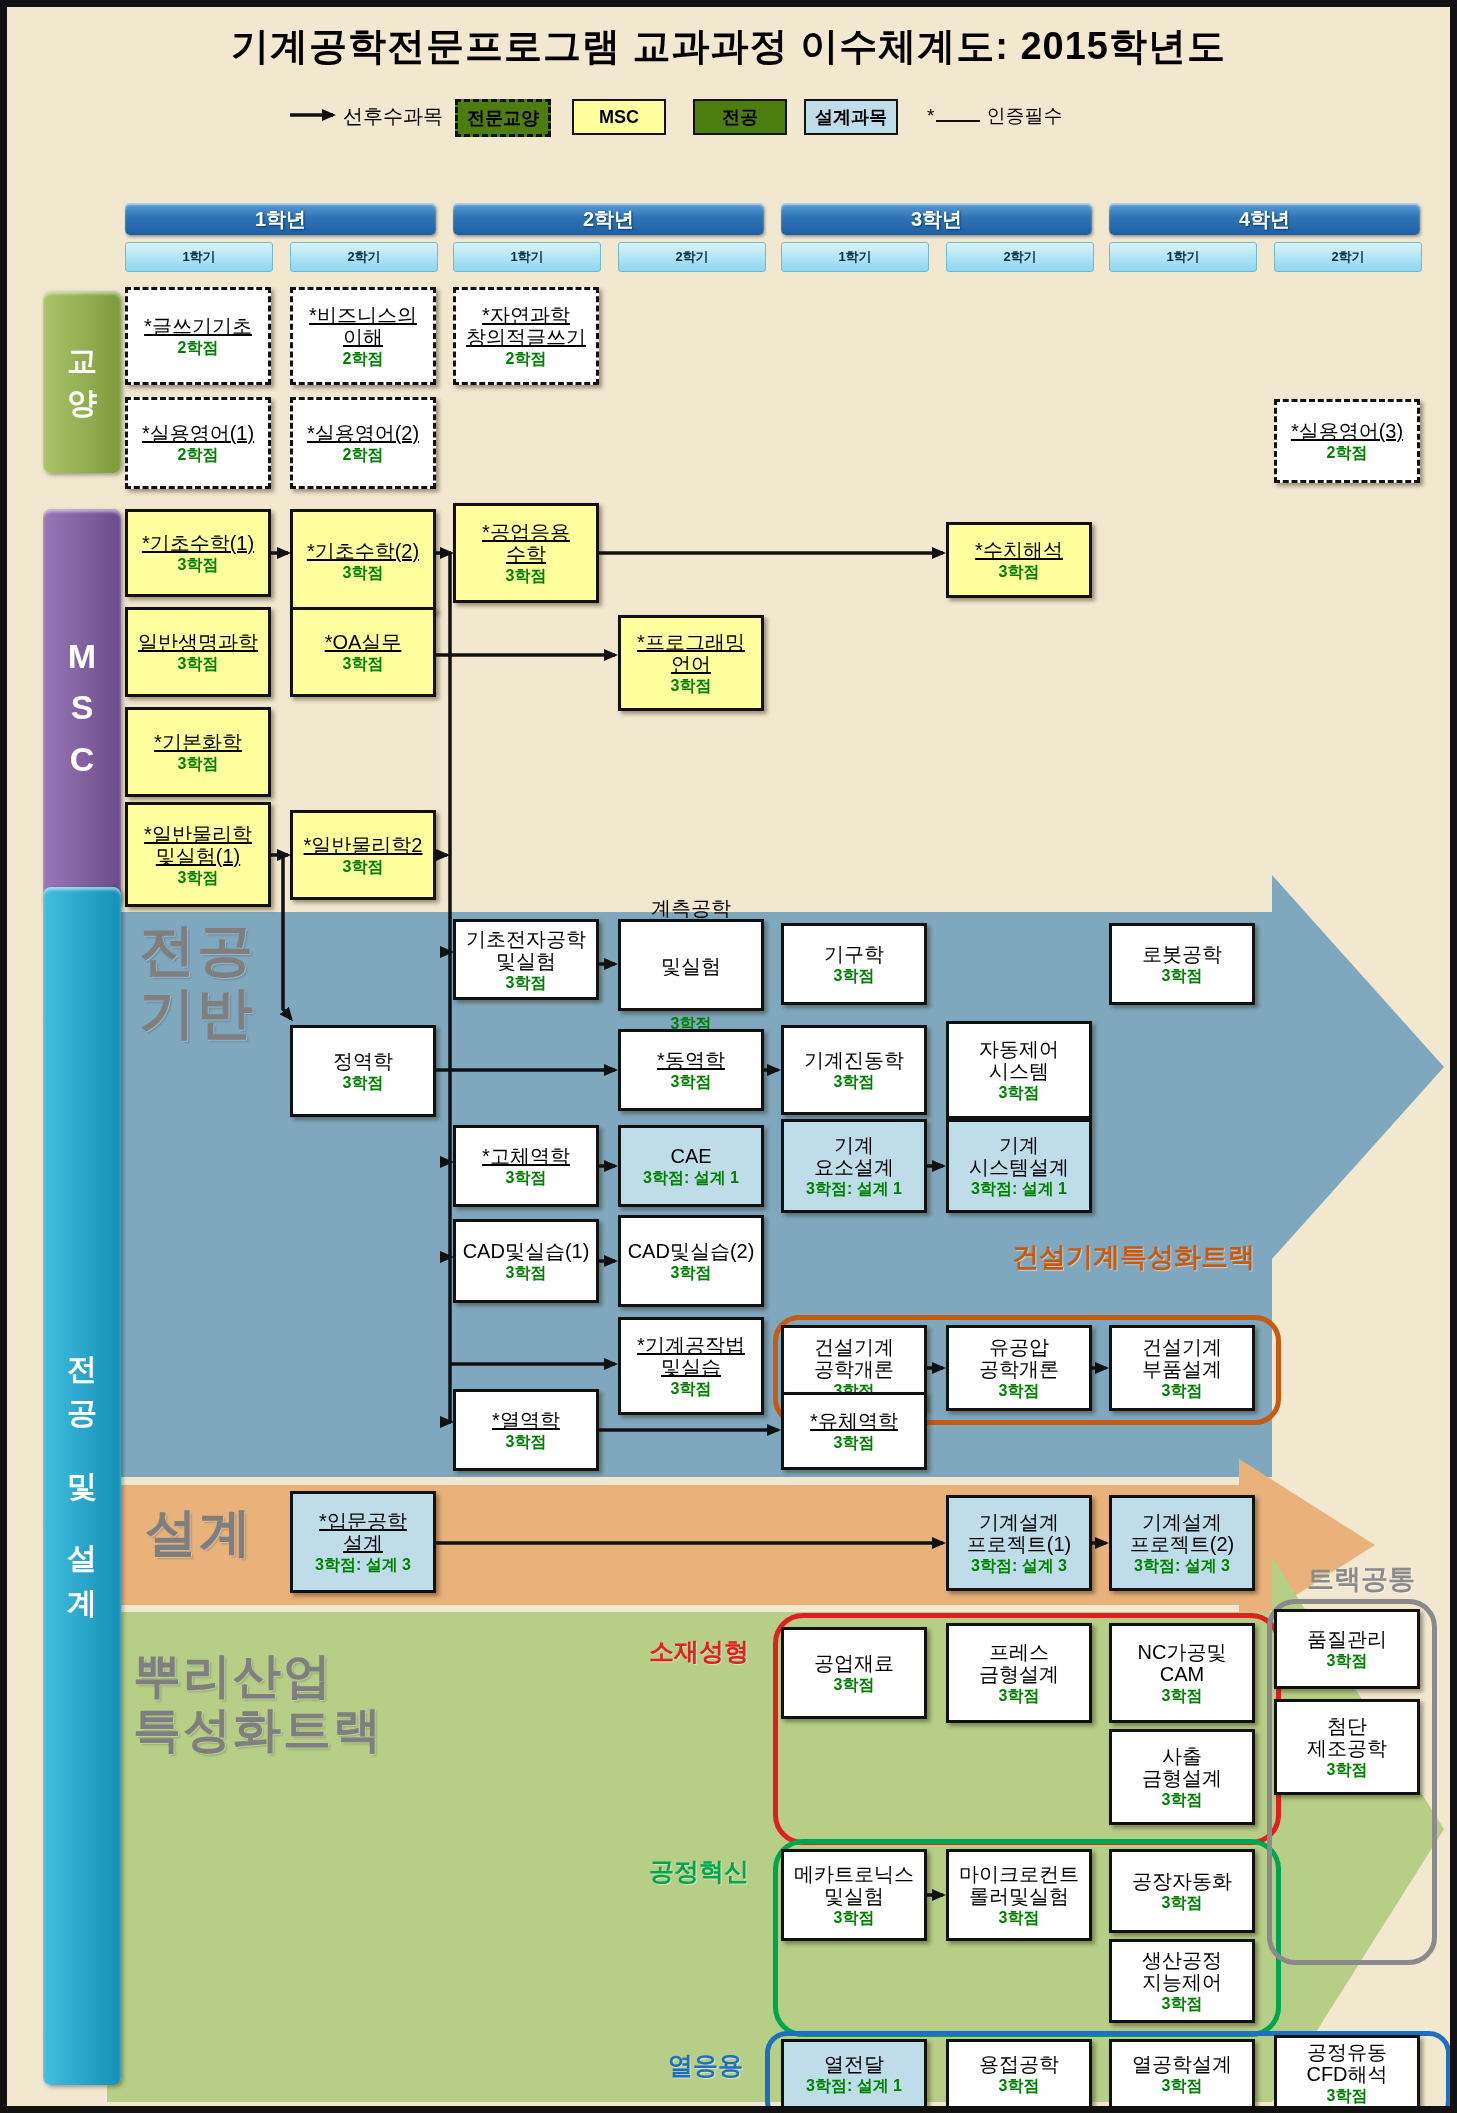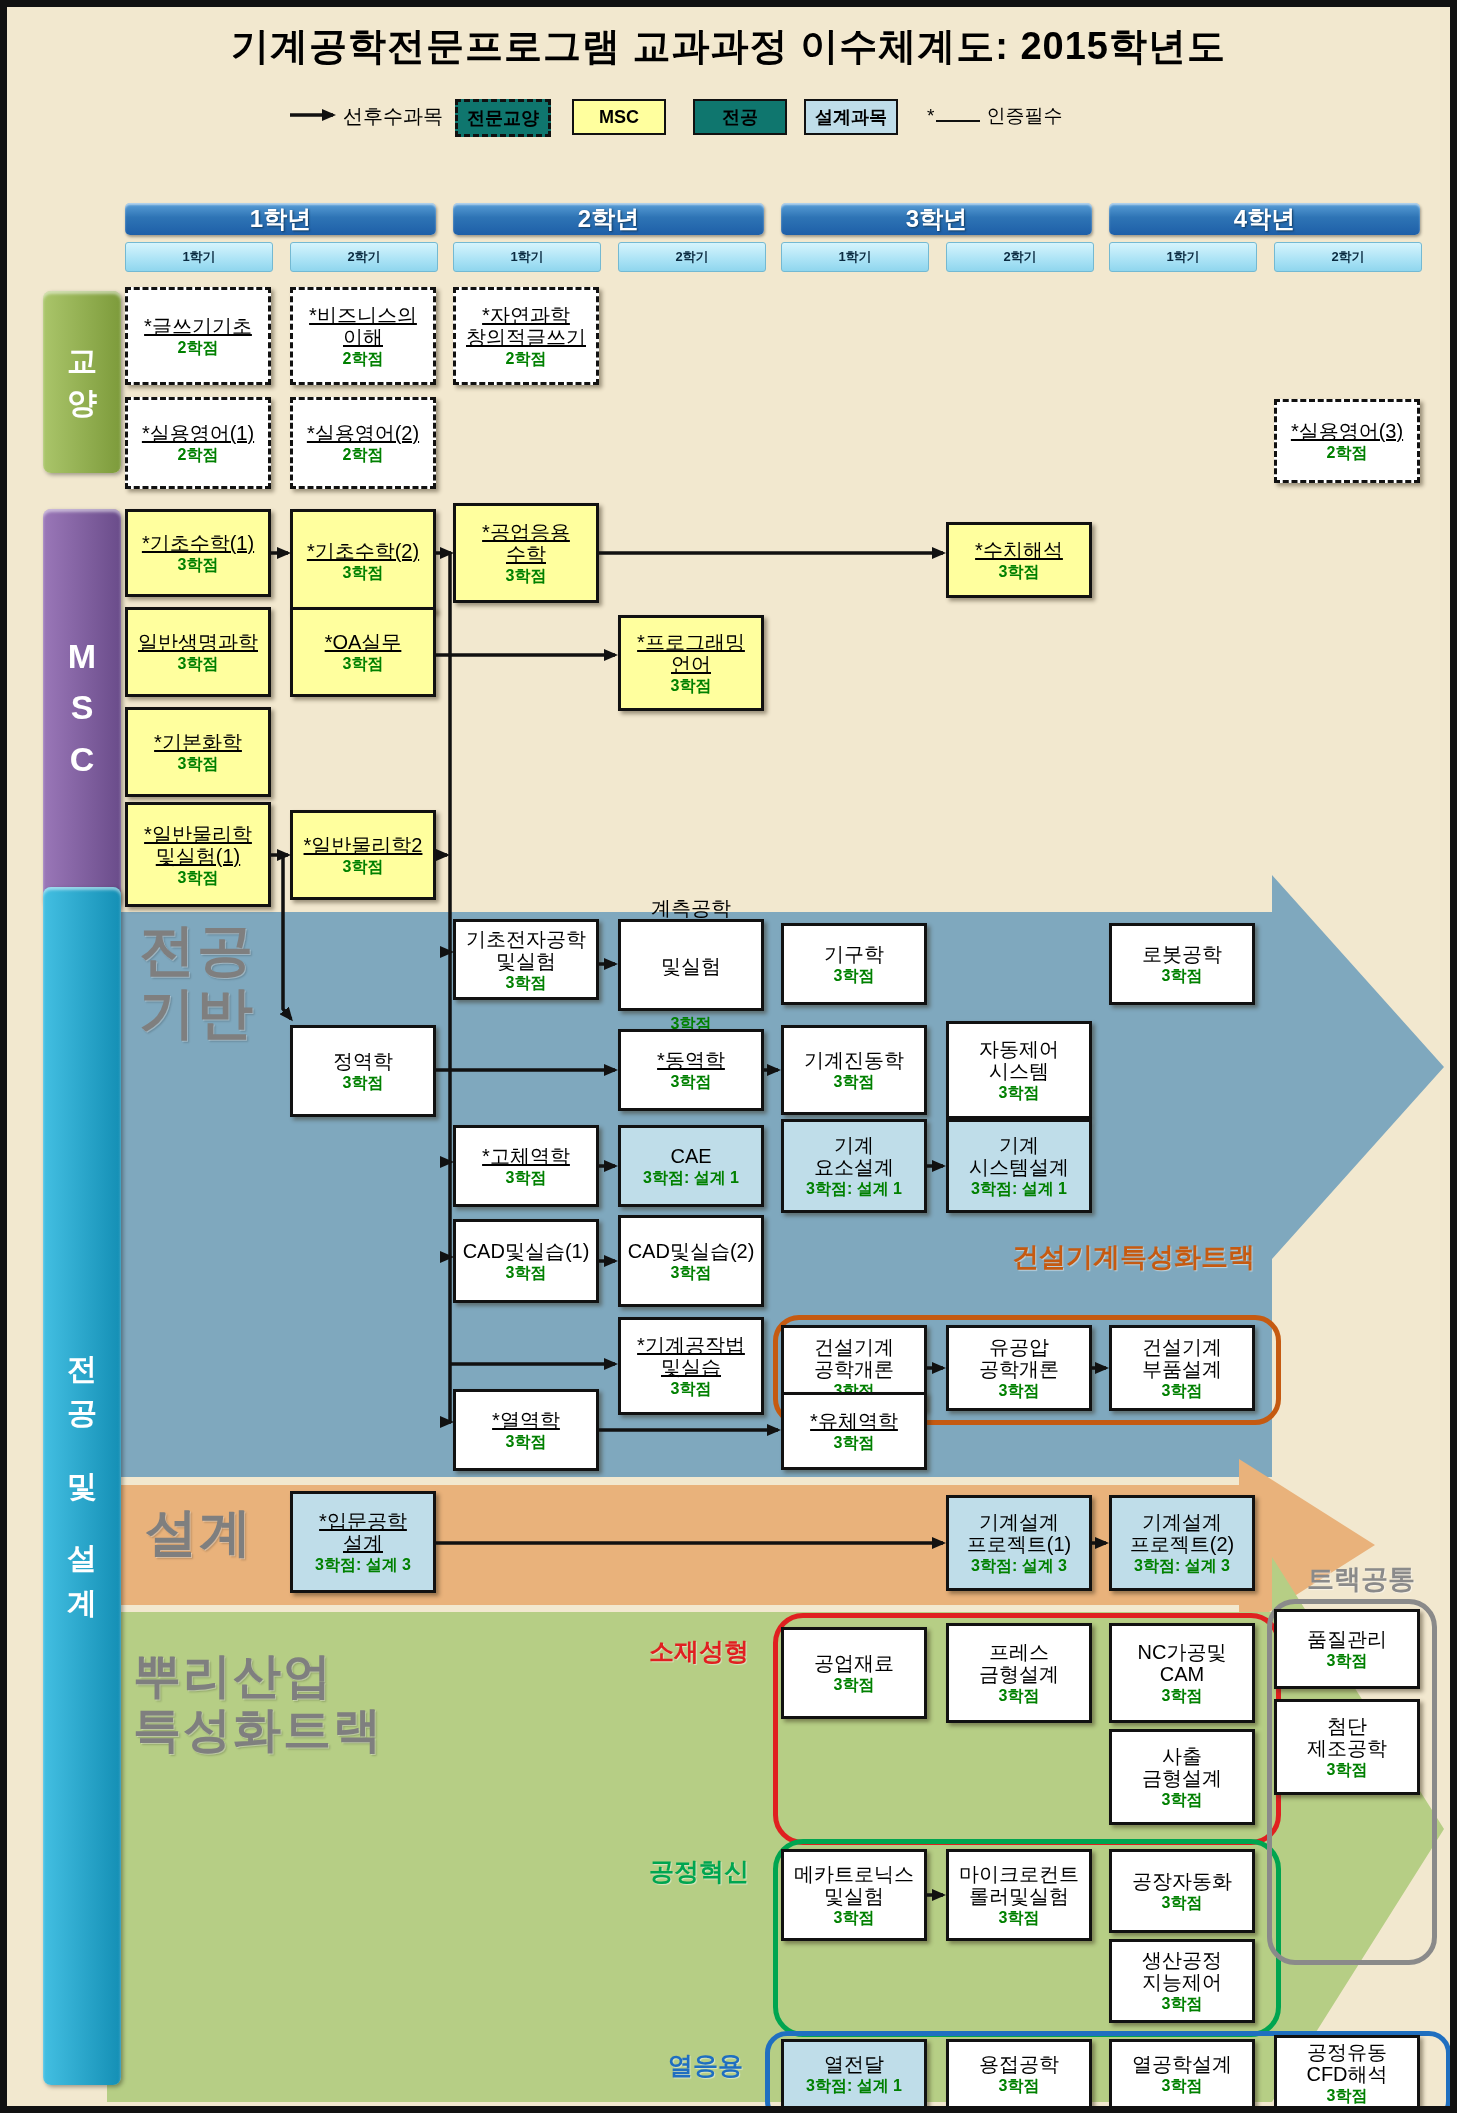--- a/index.html
+++ b/index.html
@@ -10,30 +10,30 @@
   }
   svg.layer{position:absolute;left:0;top:0;width:1457px;height:2113px;pointer-events:none;}
   #bands{z-index:1;} #wires{z-index:6;}
   #page-title{
     position:absolute;left:0;top:14px;width:100%;text-align:center;z-index:5;
     font-size:38px;font-weight:bold;color:#000;letter-spacing:1px;
   }
   .legend-label{position:absolute;font-size:20px;color:#000;z-index:5;}
   .legend-box{
     position:absolute;top:92px;width:90px;height:32px;z-index:5;border:2px solid #111;
-    display:flex;align-items:center;justify-content:center;font-size:18px;font-weight:bold;background:#0f766e;
+    display:flex;align-items:center;justify-content:center;font-size:18px;font-weight:bold;background:#4d7c0f;
   }
   .legend-box.dashed{border:3px dashed #111;}
   .req{position:absolute;top:96px;z-index:5;font-size:19px;}
   .req .uline{display:inline-block;width:44px;border-bottom:2px solid #111;height:14px;margin:0 6px 0 2px;}
   .yearbar{
     position:absolute;top:196px;height:32px;z-index:5;border-radius:5px;
     background:linear-gradient(#5a9fd8 0%,#2e74b5 45%,#1e5fa8 100%);
     box-shadow:inset 0 2px 2px rgba(255,255,255,.55), 1px 2px 3px rgba(0,0,0,.35);
-    display:flex;align-items:center;justify-content:center;color:#fff;font-weight:bold;font-size:24px;
+    display:flex;align-items:center;justify-content:center;color:#fff;font-weight:bold;font-size:20px;
     text-shadow:1px 1px 2px #123a5e;
   }
   .semcell{
     position:absolute;top:235px;height:28px;width:146px;z-index:5;border:1px solid #74b9d2;border-radius:3px;
     background:linear-gradient(#d6f4fc 0%,#aee4f6 55%,#8fd6ee 100%);
     display:flex;align-items:center;justify-content:center;color:#0a2a40;font-weight:bold;font-size:13px;
   }
   .sidebar{
     position:absolute;z-index:3;border-radius:8px;
     display:flex;flex-direction:column;align-items:center;justify-content:center;

